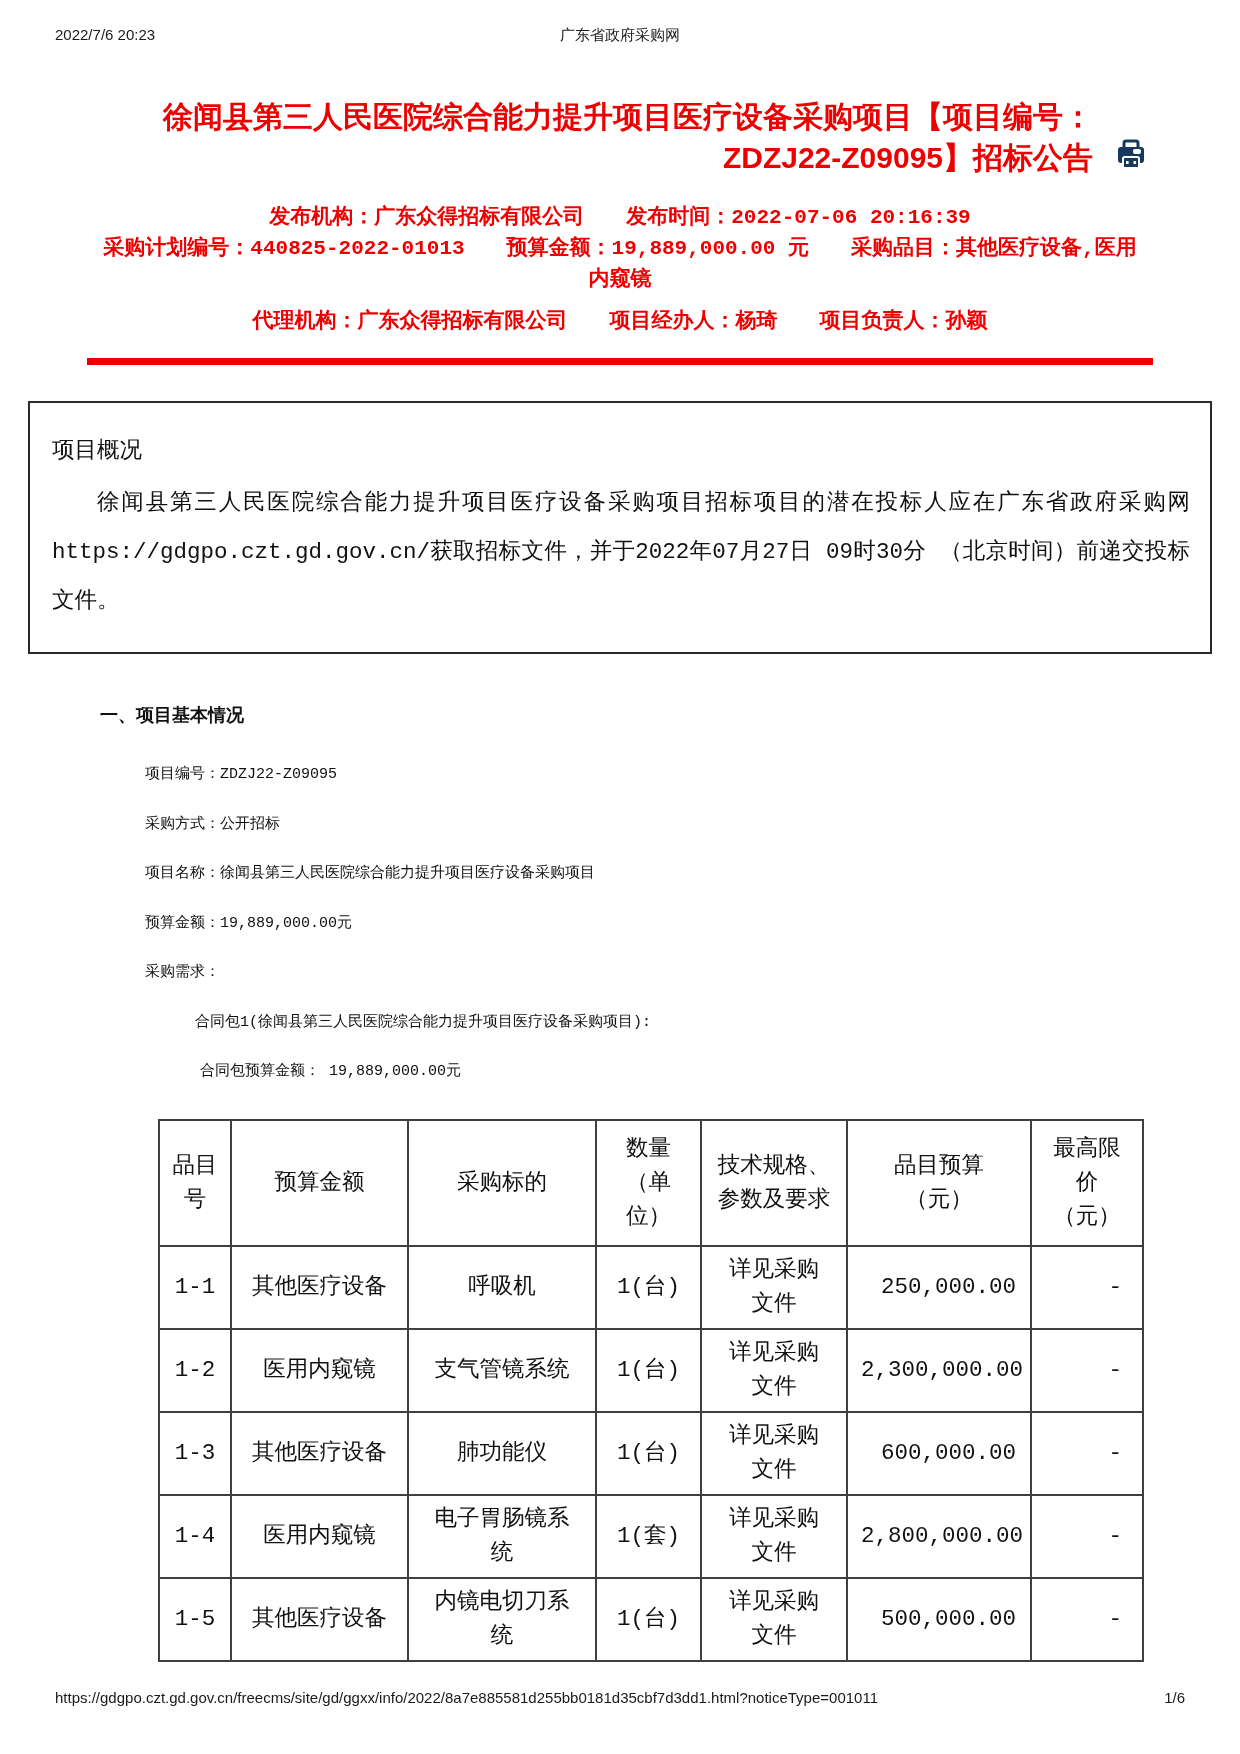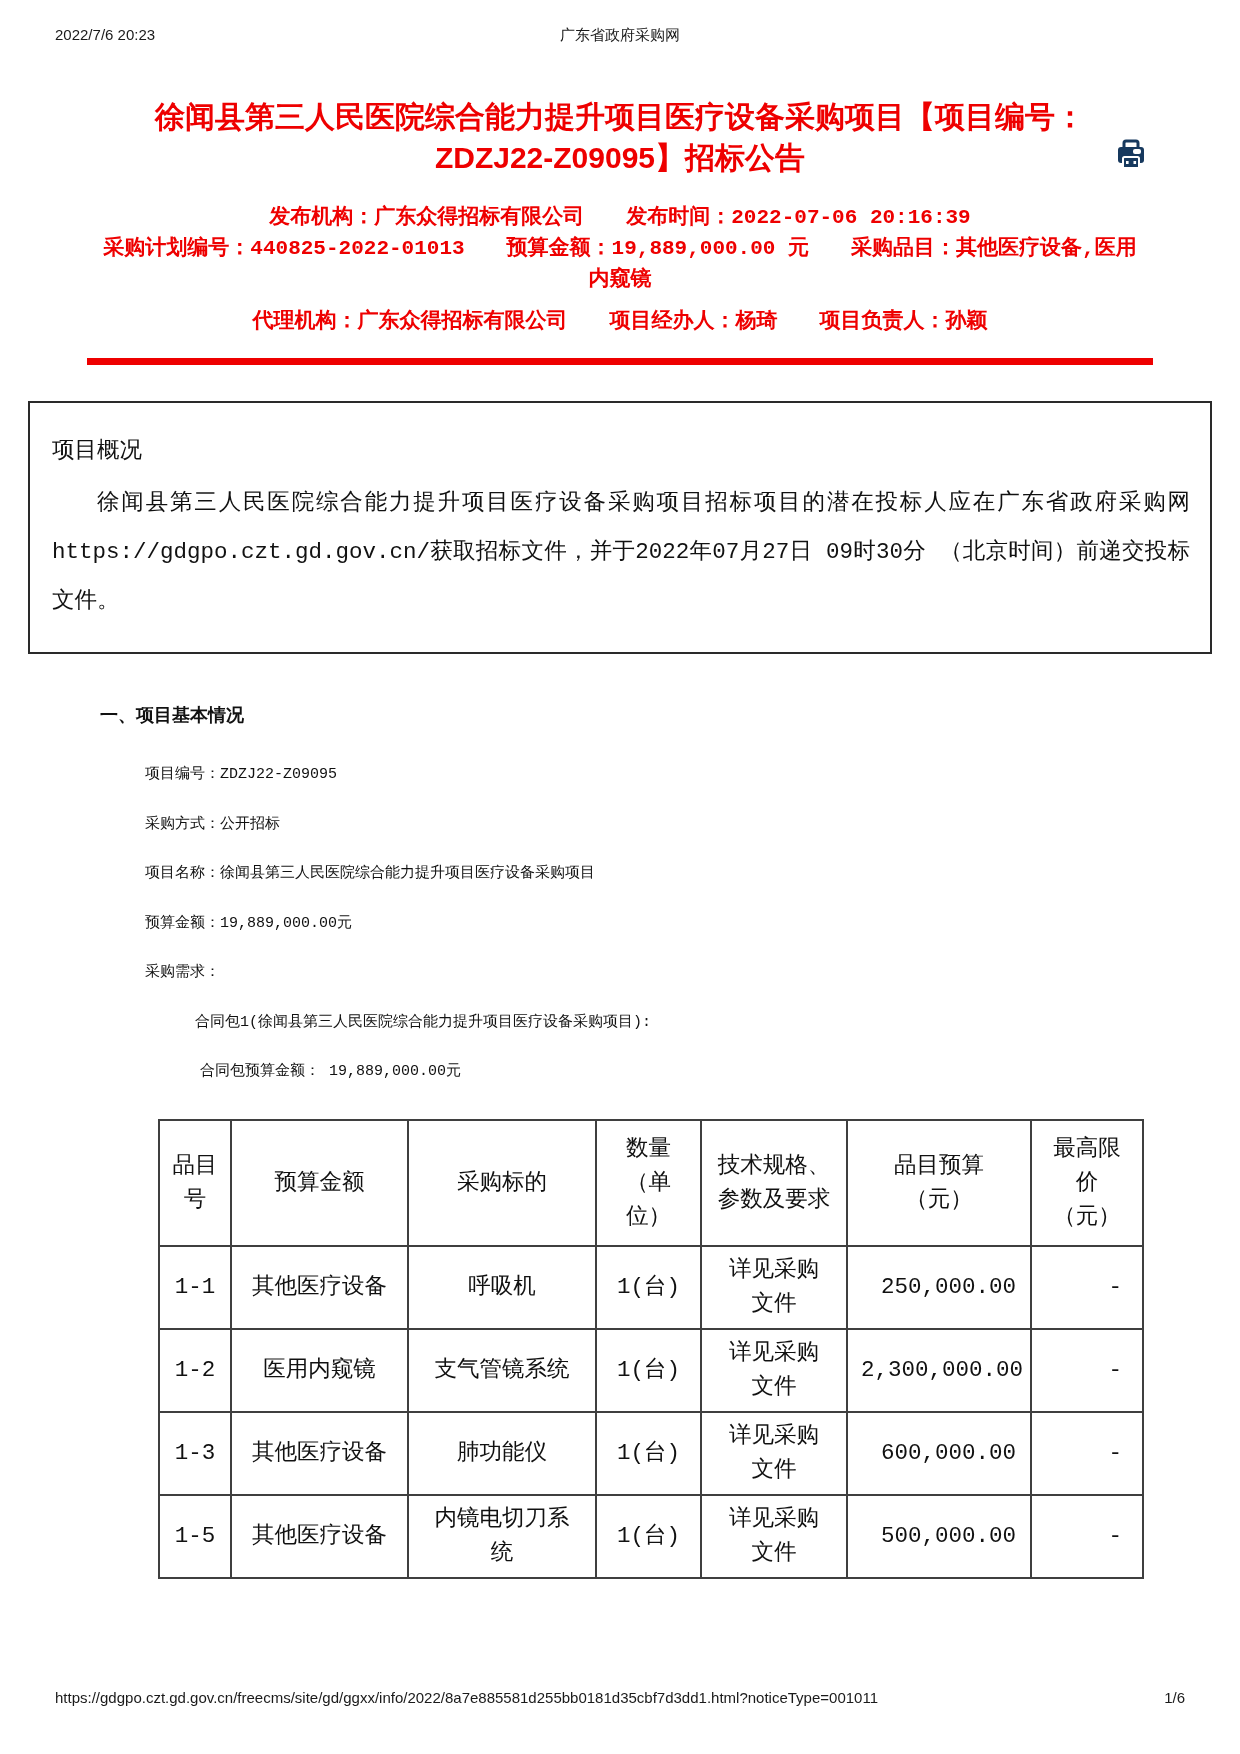--- a/index.html
+++ b/index.html
@@ -28,21 +28,21 @@
     height:46px;
   }
   .top-header .site-name{
     position:absolute; left:50%; top:26px; transform:translateX(-50%);
     white-space:nowrap;
   }
 
   .title-wrap{ position:relative; margin-top:50px; }
   .main-title{
     width:946px; margin:1px auto;
-    text-align:center;
+    text-align:right;
     color:var(--red);
     font-family:"Liberation Sans","DejaVu Sans",sans-serif;
     font-weight:bold;
     font-size:30px; line-height:41px;
   }
   .print-btn{
     position:absolute; right:92px; top:42px;
     width:34px; height:34px;
     cursor:pointer; border:none; background:transparent;
   }
@@ -220,20 +220,29 @@
     <tr>
       <td>1-3</td>
       <td class="cell-name">其他医疗设备</td>
       <td class="cell-target">肺功能仪</td>
       <td>1(台)</td>
       <td class="cell-target">详见采购文件</td>
       <td class="cell-budget">600,000.00</td>
       <td class="cell-max">-</td>
     </tr>
     <tr>
+      <td>1-4</td>
+      <td class="cell-name">医用内窥镜</td>
+      <td class="cell-target">电子胃肠镜系统</td>
+      <td>1(套)</td>
+      <td class="cell-target">详见采购文件</td>
+      <td class="cell-budget">2,800,000.00</td>
+      <td class="cell-max">-</td>
+    </tr>
+    <tr>
       <td>1-5</td>
       <td class="cell-name">其他医疗设备</td>
       <td class="cell-target">内镜电切刀系统</td>
       <td>1(台)</td>
       <td class="cell-target">详见采购文件</td>
       <td class="cell-budget">500,000.00</td>
       <td class="cell-max">-</td>
     </tr>
   </tbody>
 </table>

